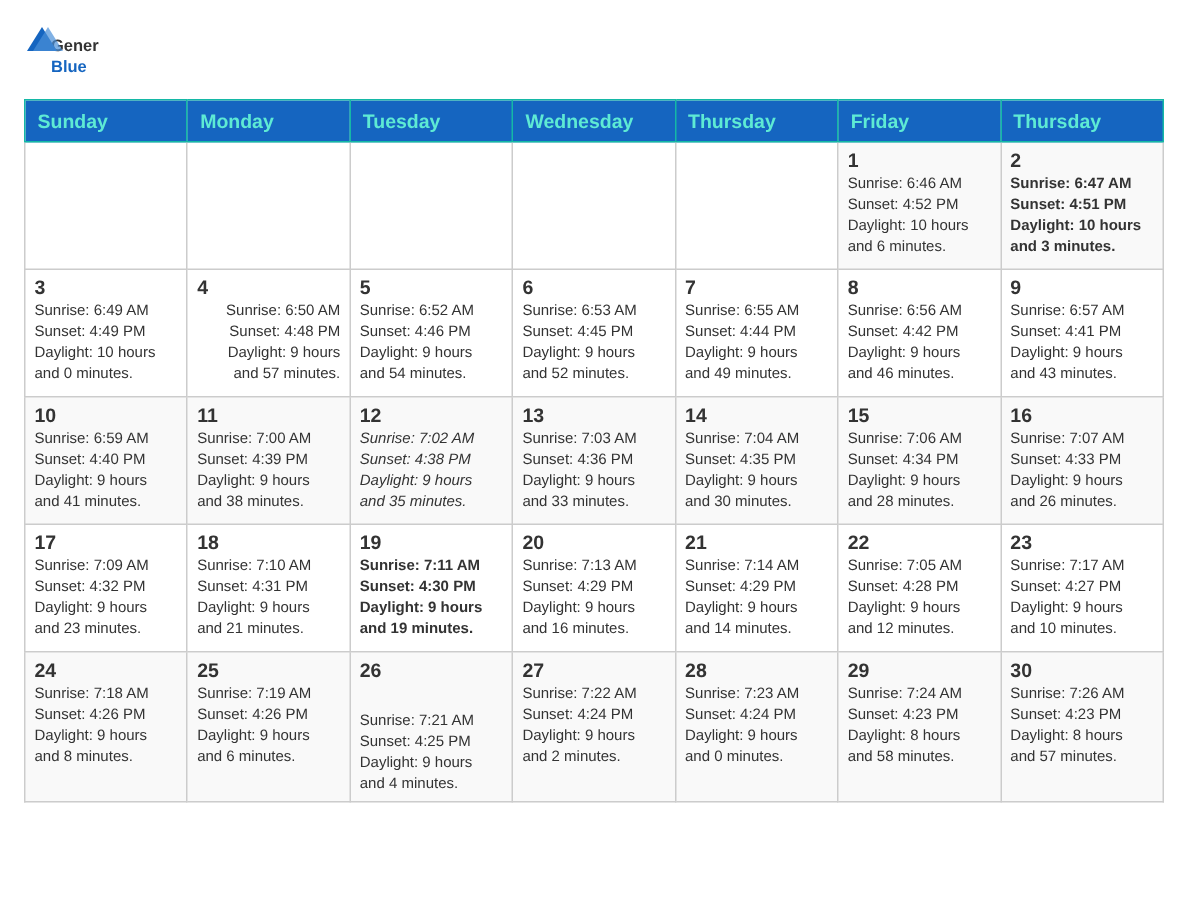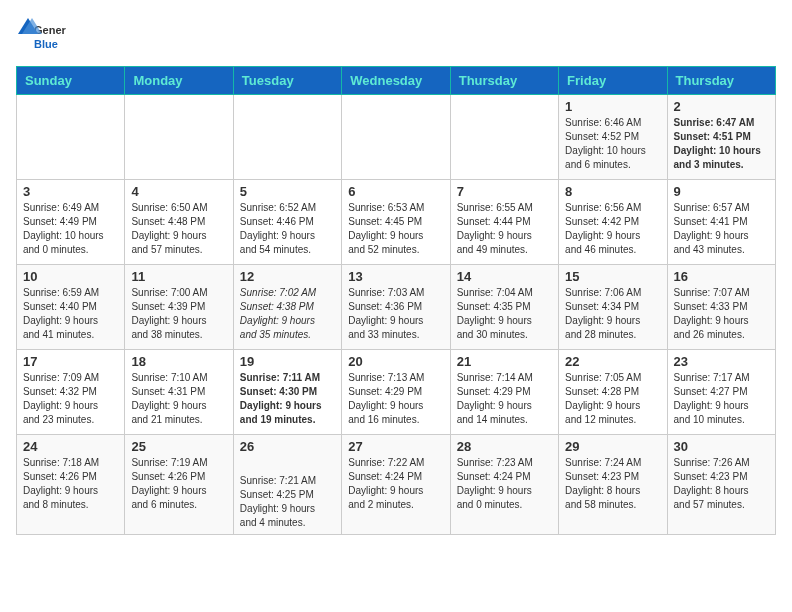--- a/index.html
+++ b/index.html
@@ -128,21 +128,21 @@
       <tr>
         <td>
           <div class="day-number">3</div>
           <div class="day-info" style="white-space: pre-line;">Sunrise: 6:49 AM
 Sunset: 4:49 PM
 Daylight: 10 hours
 and 0 minutes.</div>
         </td>
         <td>
           <div class="day-number">4</div>
-          <div class="day-info" style="white-space: pre-line;">Sunrise: 6:50 AM
+          <div class="day-info" style="white-space: pre-line; text-align: right;">Sunrise: 6:50 AM
 Sunset: 4:48 PM
 Daylight: 9 hours
 and 57 minutes.</div>
         </td>
         <td>
           <div class="day-number">5</div>
           <div class="day-info" style="white-space: pre-line;">Sunrise: 6:52 AM
 Sunset: 4:46 PM
 Daylight: 9 hours
 and 54 minutes.</div>

